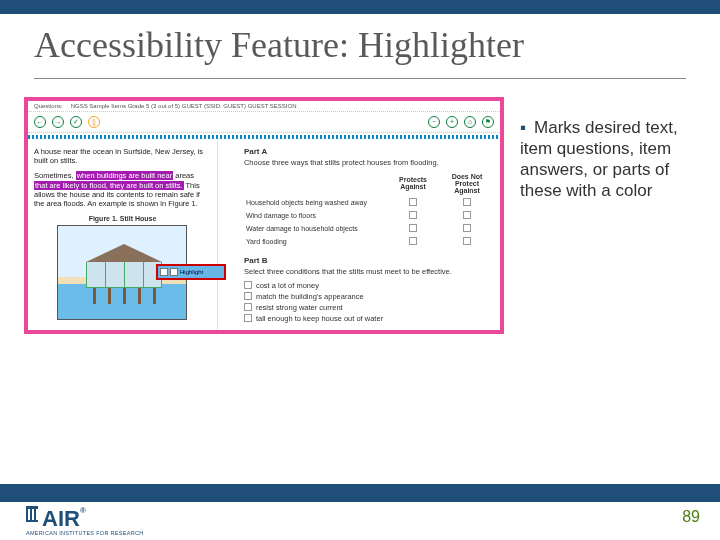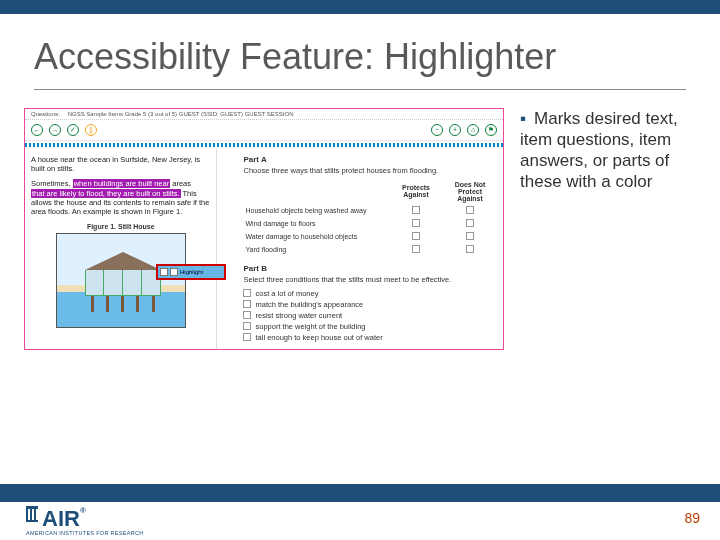--- a/index.html
+++ b/index.html
@@ -1,22 +1,22 @@
 <!DOCTYPE html>
 <html><head>
 <meta charset="utf-8">
 <style>
   * { box-sizing: border-box; margin: 0; padding: 0; }
   body { width: 720px; height: 540px; font-family: Arial, sans-serif; background: #fff; overflow: hidden; position: relative; }
   .topbar { height: 14px; background: #1f4e79; }
-  .title-area { padding: 23px 34px 6px 34px; }
+  .title-area { padding: 12px 34px 6px 34px; font-family: Liberation Serif, serif; }
   .title { font-size: 36px; font-weight: 400; color: #595959; line-height: 1.1; }
   .rule { margin: 6px 34px 0 34px; border: 0; border-top: 1px solid #888; }
   .content { display: flex; padding: 18px 24px 0 24px; gap: 16px; }
-  .shot { width: 480px; border: 1px solid #ec4899; background: #fff; font-size: 7px; color: #333; }
+  .shot { width: 480px; border: 4px solid #ec4899; background: #fff; font-size: 7px; color: #333; }
   .shot-top { display: flex; align-items: center; padding: 2px 6px; border-bottom: 1px dotted #bcd; font-size: 6px; color: #555; gap: 8px; }
   .toolbar { display: flex; align-items: center; padding: 4px 6px; border-bottom: 1px dotted #bcd; justify-content: space-between; }
   .tb-left, .tb-right { display: flex; gap: 6px; align-items: center; }
   .ico { width: 12px; height: 12px; border: 1px solid #888; border-radius: 50%; display: flex; align-items: center; justify-content: center; font-size: 7px; }
   .ico.green { border-color: #0a8040; color: #0a8040; }
   .ico.orange { border-color: #f5a623; color: #f5a623; }
   .dotline { height: 4px; background: repeating-linear-gradient(90deg,#08c,#08c 2px,#fff 2px,#fff 4px); margin: 2px 0; }
   .shot-body { display: flex; }
   .left-pane { width: 42%; padding: 6px; border-right: 1px solid #ddd; }
   .right-pane { width: 58%; padding: 6px; margin-left: 20px; }
@@ -33,28 +33,28 @@
   .win:last-child { border-right: none; }
   .stilts { display: flex; justify-content: space-around; height: 16px; }
   .pile { width: 3px; background: #7a5a3a; }
   .part-label { font-weight: bold; font-size: 8px; margin-bottom: 2px; }
   .part-q { font-size: 7.5px; margin-bottom: 4px; }
   .tbl { width: 100%; font-size: 7px; border-collapse: collapse; }
   .tbl th, .tbl td { padding: 2px; text-align: left; }
   .tbl th.c, .tbl td.c { text-align: center; width: 54px; }
   .cb { display: inline-block; width: 8px; height: 8px; border: 1px solid #999; }
   .partb-item { display: flex; align-items: flex-start; gap: 4px; font-size: 7.5px; padding: 1px 0; }
-  .bullets { flex: 1; font-size: 17px; color: #333; line-height: 1.25; }
+  .bullets { flex: 1; font-size: 17px; color: #333; line-height: 1.25; margin-top: 20px; }
   .bullets .sq { color: #1f4e79; margin-right: 8px; }
   .bottombar { position: absolute; left: 0; bottom: 38px; width: 100%; height: 18px; background: #1f4e79; }
   .logo { position: absolute; left: 26px; bottom: 4px; display: flex; align-items: center; gap: 6px; color: #1f4e79; }
   .logo-mark { font-size: 22px; font-weight: bold; display: flex; align-items: flex-start; }
   .pillar { display: inline-block; width: 12px; height: 16px; background: linear-gradient(90deg,#1f4e79 0 2px,#fff 2px 4px,#1f4e79 4px 6px,#fff 6px 8px,#1f4e79 8px 10px,#fff 10px 12px); border-top: 3px solid #1f4e79; border-bottom: 2px solid #1f4e79; margin-right: 4px; vertical-align: middle; }
   .logo-sub { font-size: 5.5px; color: #1f4e79; letter-spacing: .3px; display: block; margin-top: -2px; }
-  .pagenum { position: absolute; right: 20px; bottom: 14px; font-size: 14px; color: #c2410c; }
+  .pagenum { position: absolute; right: 20px; bottom: 14px; font-size: 16px; color: #4d7c0f; }
 </style>
 </head>
 <body>
 
 <div class="topbar"></div>
 
 <div class="title-area">
   <h1 class="title">Accessibility Feature: Highlighter</h1>
 </div>
 <hr class="rule">
@@ -152,24 +152,20 @@
         <div class="partb-item">
             <span class="cb"></span>
             <span>match the building's appearance</span>
           </div>
         <div class="partb-item">
             <span class="cb"></span>
             <span>resist strong water current</span>
           </div>
         <div class="partb-item">
             <span class="cb"></span>
-            <span>support the weight of the building</span>
-          </div>
-        <div class="partb-item">
-            <span class="cb"></span>
             <span>tall enough to keep house out of water</span>
           </div>
       </div>
     </div>
   </div>
 
   <div class="bullets">
     <p><span class="sq">▪</span><span>Marks desired text, item questions, item answers, or parts of these with a color</span></p>
   </div>
 </div>

